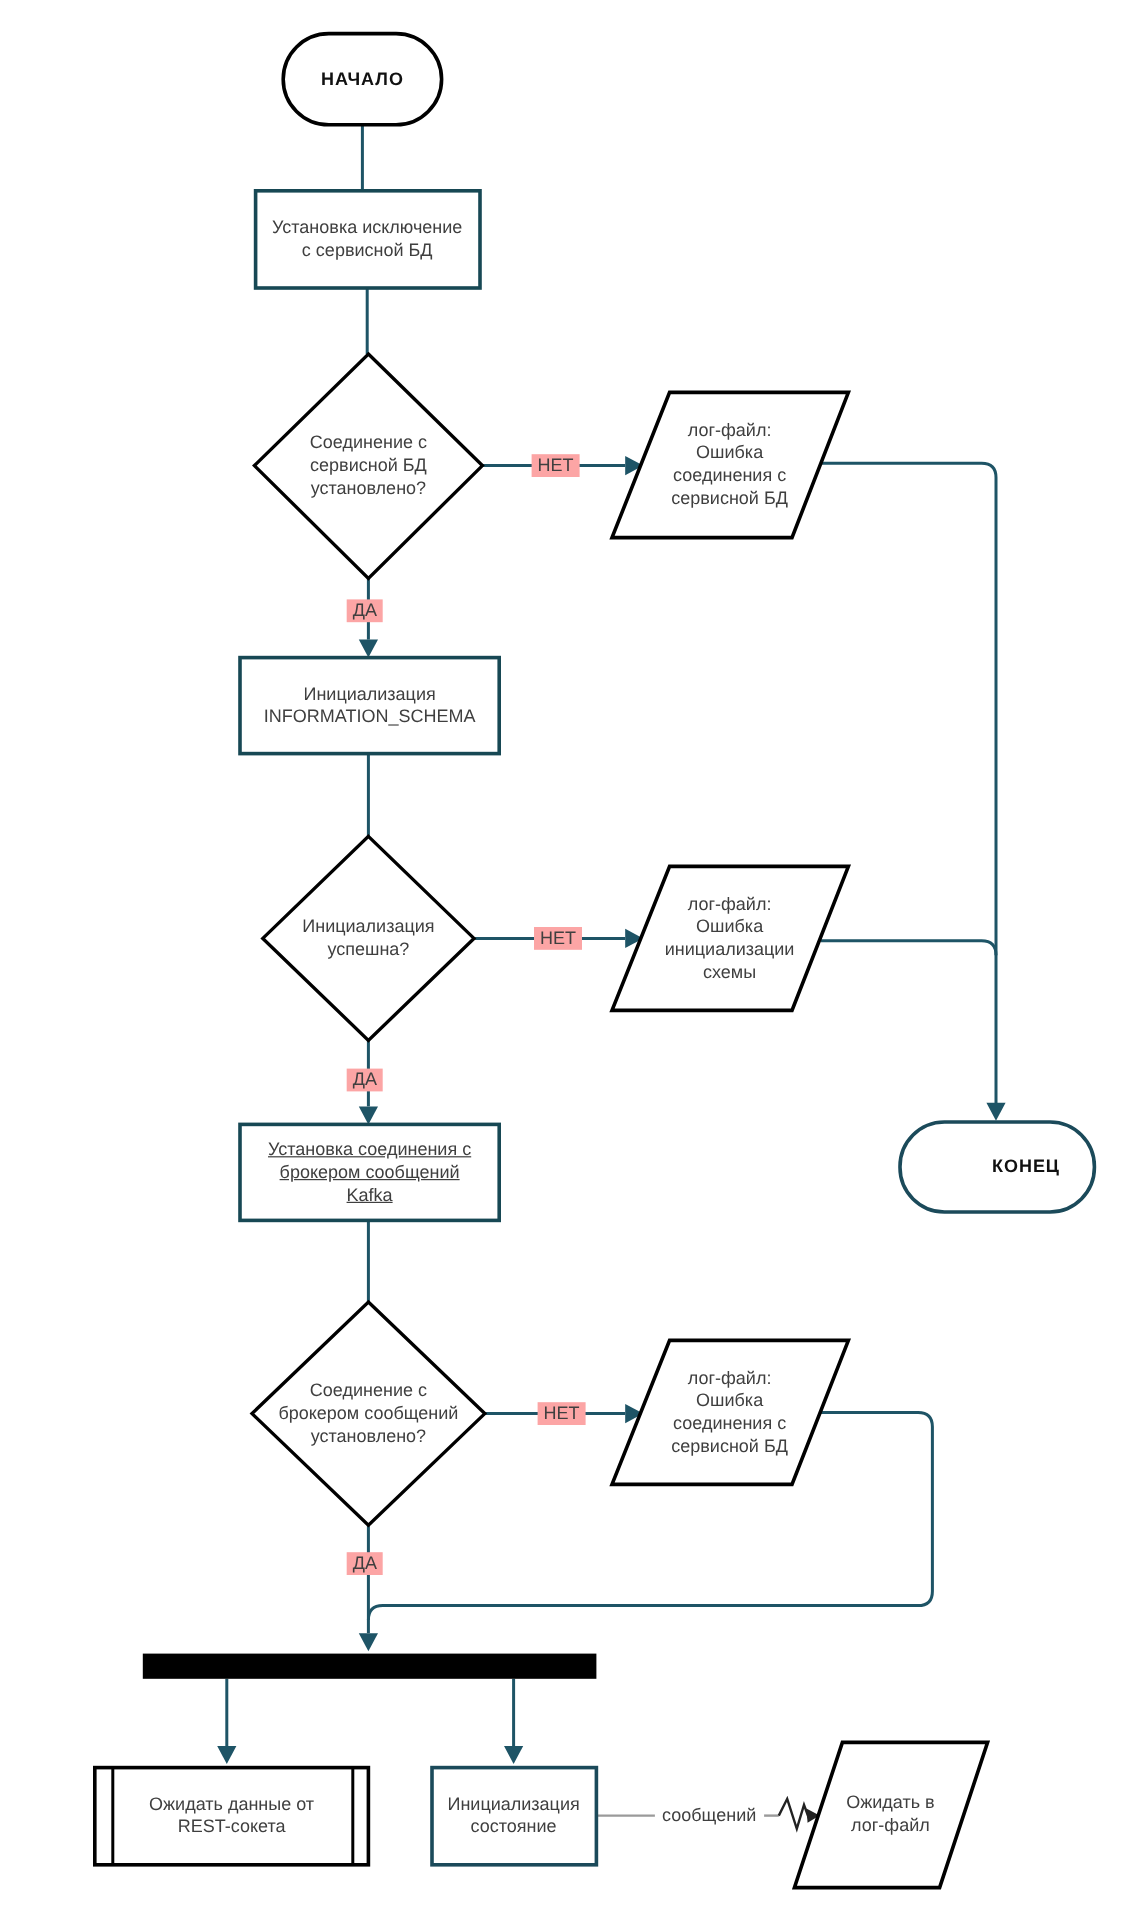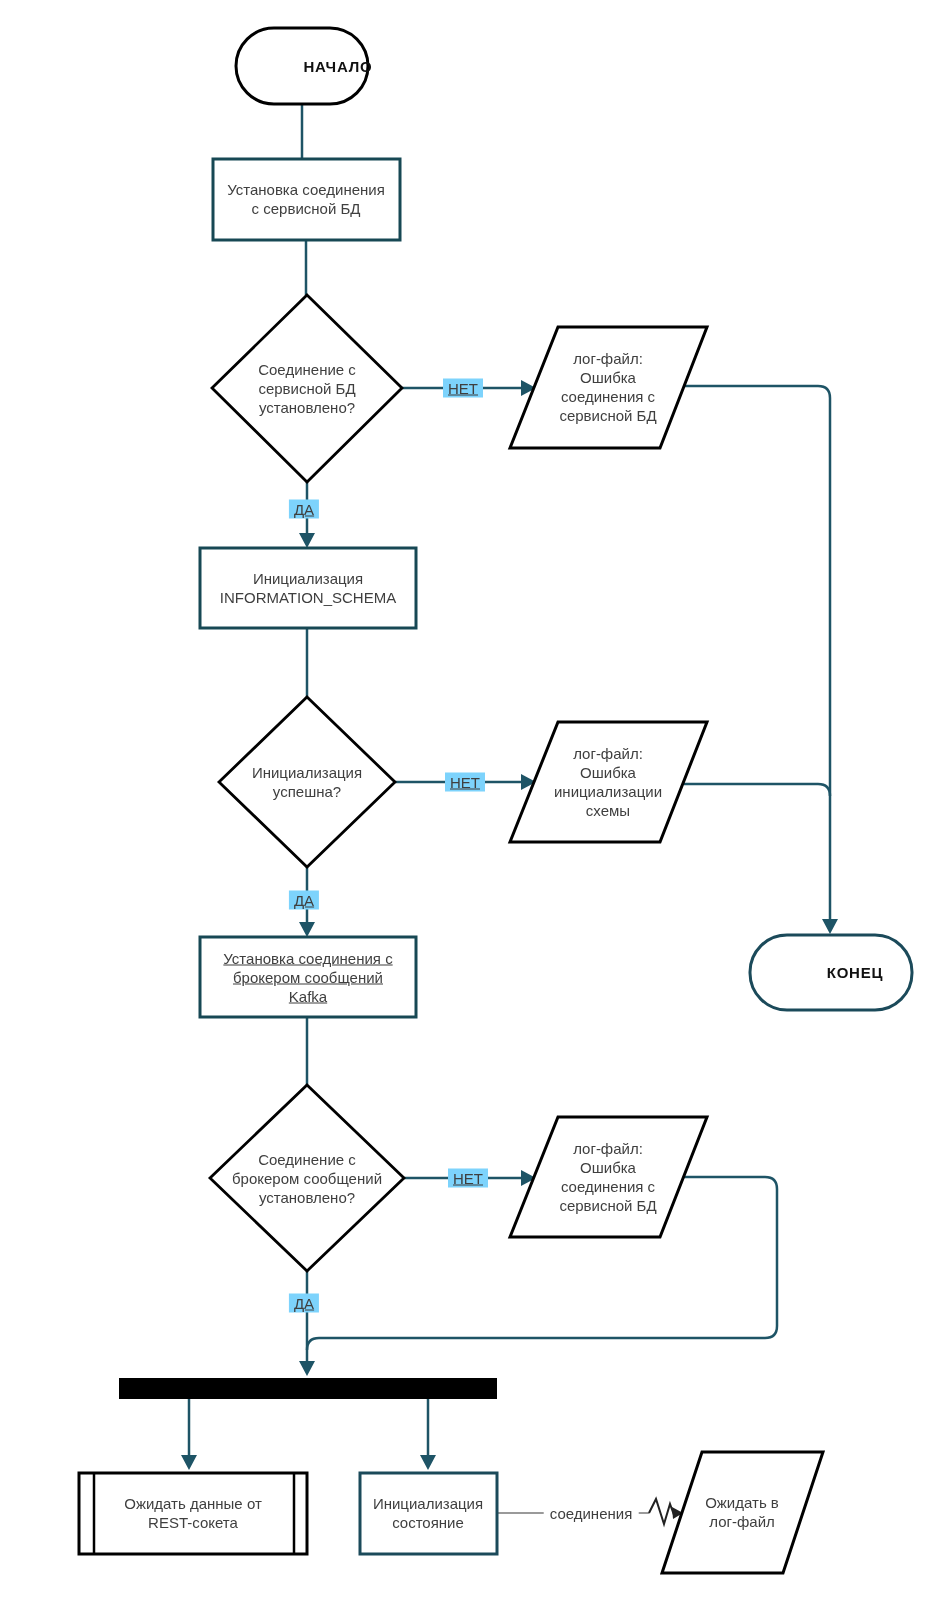--- a/index.html
+++ b/index.html
@@ -19,24 +19,23 @@
     font-size:15px;
     line-height:19px;
     color:#3f3f3f;
   }
   .term{
     font-weight:bold;
     color:#111111;
     letter-spacing:0.8px;
   }
   .edge{
-    background:#7dd3fc;
+    background:#fca5a5;
     padding:0 5px;
     color:#3f3f3f;
-    text-decoration:underline;
   }
   .edge-gray{
     background:#ffffff;
     padding:0 6px;
     color:#3f3f3f;
   }
 </style>
 </head>
 <body>
 
@@ -109,22 +108,22 @@
       <rect x="79" y="1473" width="228" height="81" fill="#ffffff" stroke="#000000" stroke-width="3"></rect>
       <line x1="94" y1="1473" x2="94" y2="1554" stroke="#000000" stroke-width="2.5"></line>
       <line x1="294" y1="1473" x2="294" y2="1554" stroke="#000000" stroke-width="2.5"></line>
     </g>
 
     <rect x="360" y="1473" width="137" height="81" fill="#ffffff" stroke="#1b4a5a" stroke-width="3"></rect>
 
     <polygon points="702,1452 823,1452 783,1573 662,1573" fill="#ffffff" stroke="#000000" stroke-width="3"></polygon>
   </svg>
 
-  <div class="lbl term" style="left:302px; top:66px;margin-left:36px;">НАЧАЛО</div>
-  <div class="lbl" style="left:306px; top:199px;">Установка соединения
+  <div class="lbl term" style="left:302px; top:66px;">НАЧАЛО</div>
+  <div class="lbl" style="left:306px; top:199px;">Установка исключение
 с сервисной БД</div>
   <div class="lbl" style="left:307px; top:388px;">Соединение с
 сервисной БД
 установлено?</div>
   <div class="lbl" style="left:608px; top:387px;">лог-файл:
 Ошибка
 соединения с
 сервисной БД</div>
   <div class="lbl" style="left:308px; top:588px;">Инициализация
 INFORMATION_SCHEMA</div>
@@ -151,15 +150,15 @@
 состояние</div>
   <div class="lbl" style="left:742px; top:1512px;">Ожидать в
 лог-файл</div>
 
   <div class="lbl edge" style="left:463px; top:388px;">НЕТ</div>
   <div class="lbl edge" style="left:304px; top:509px;">ДА</div>
   <div class="lbl edge" style="left:465px; top:782px;">НЕТ</div>
   <div class="lbl edge" style="left:304px; top:900px;">ДА</div>
   <div class="lbl edge" style="left:468px; top:1178px;">НЕТ</div>
   <div class="lbl edge" style="left:304px; top:1303px;">ДА</div>
-  <div class="lbl edge-gray" style="left:591px; top:1513px;">соединения</div>
+  <div class="lbl edge-gray" style="left:591px; top:1513px;">сообщений</div>
 
 </div>
 
 </body></html>

